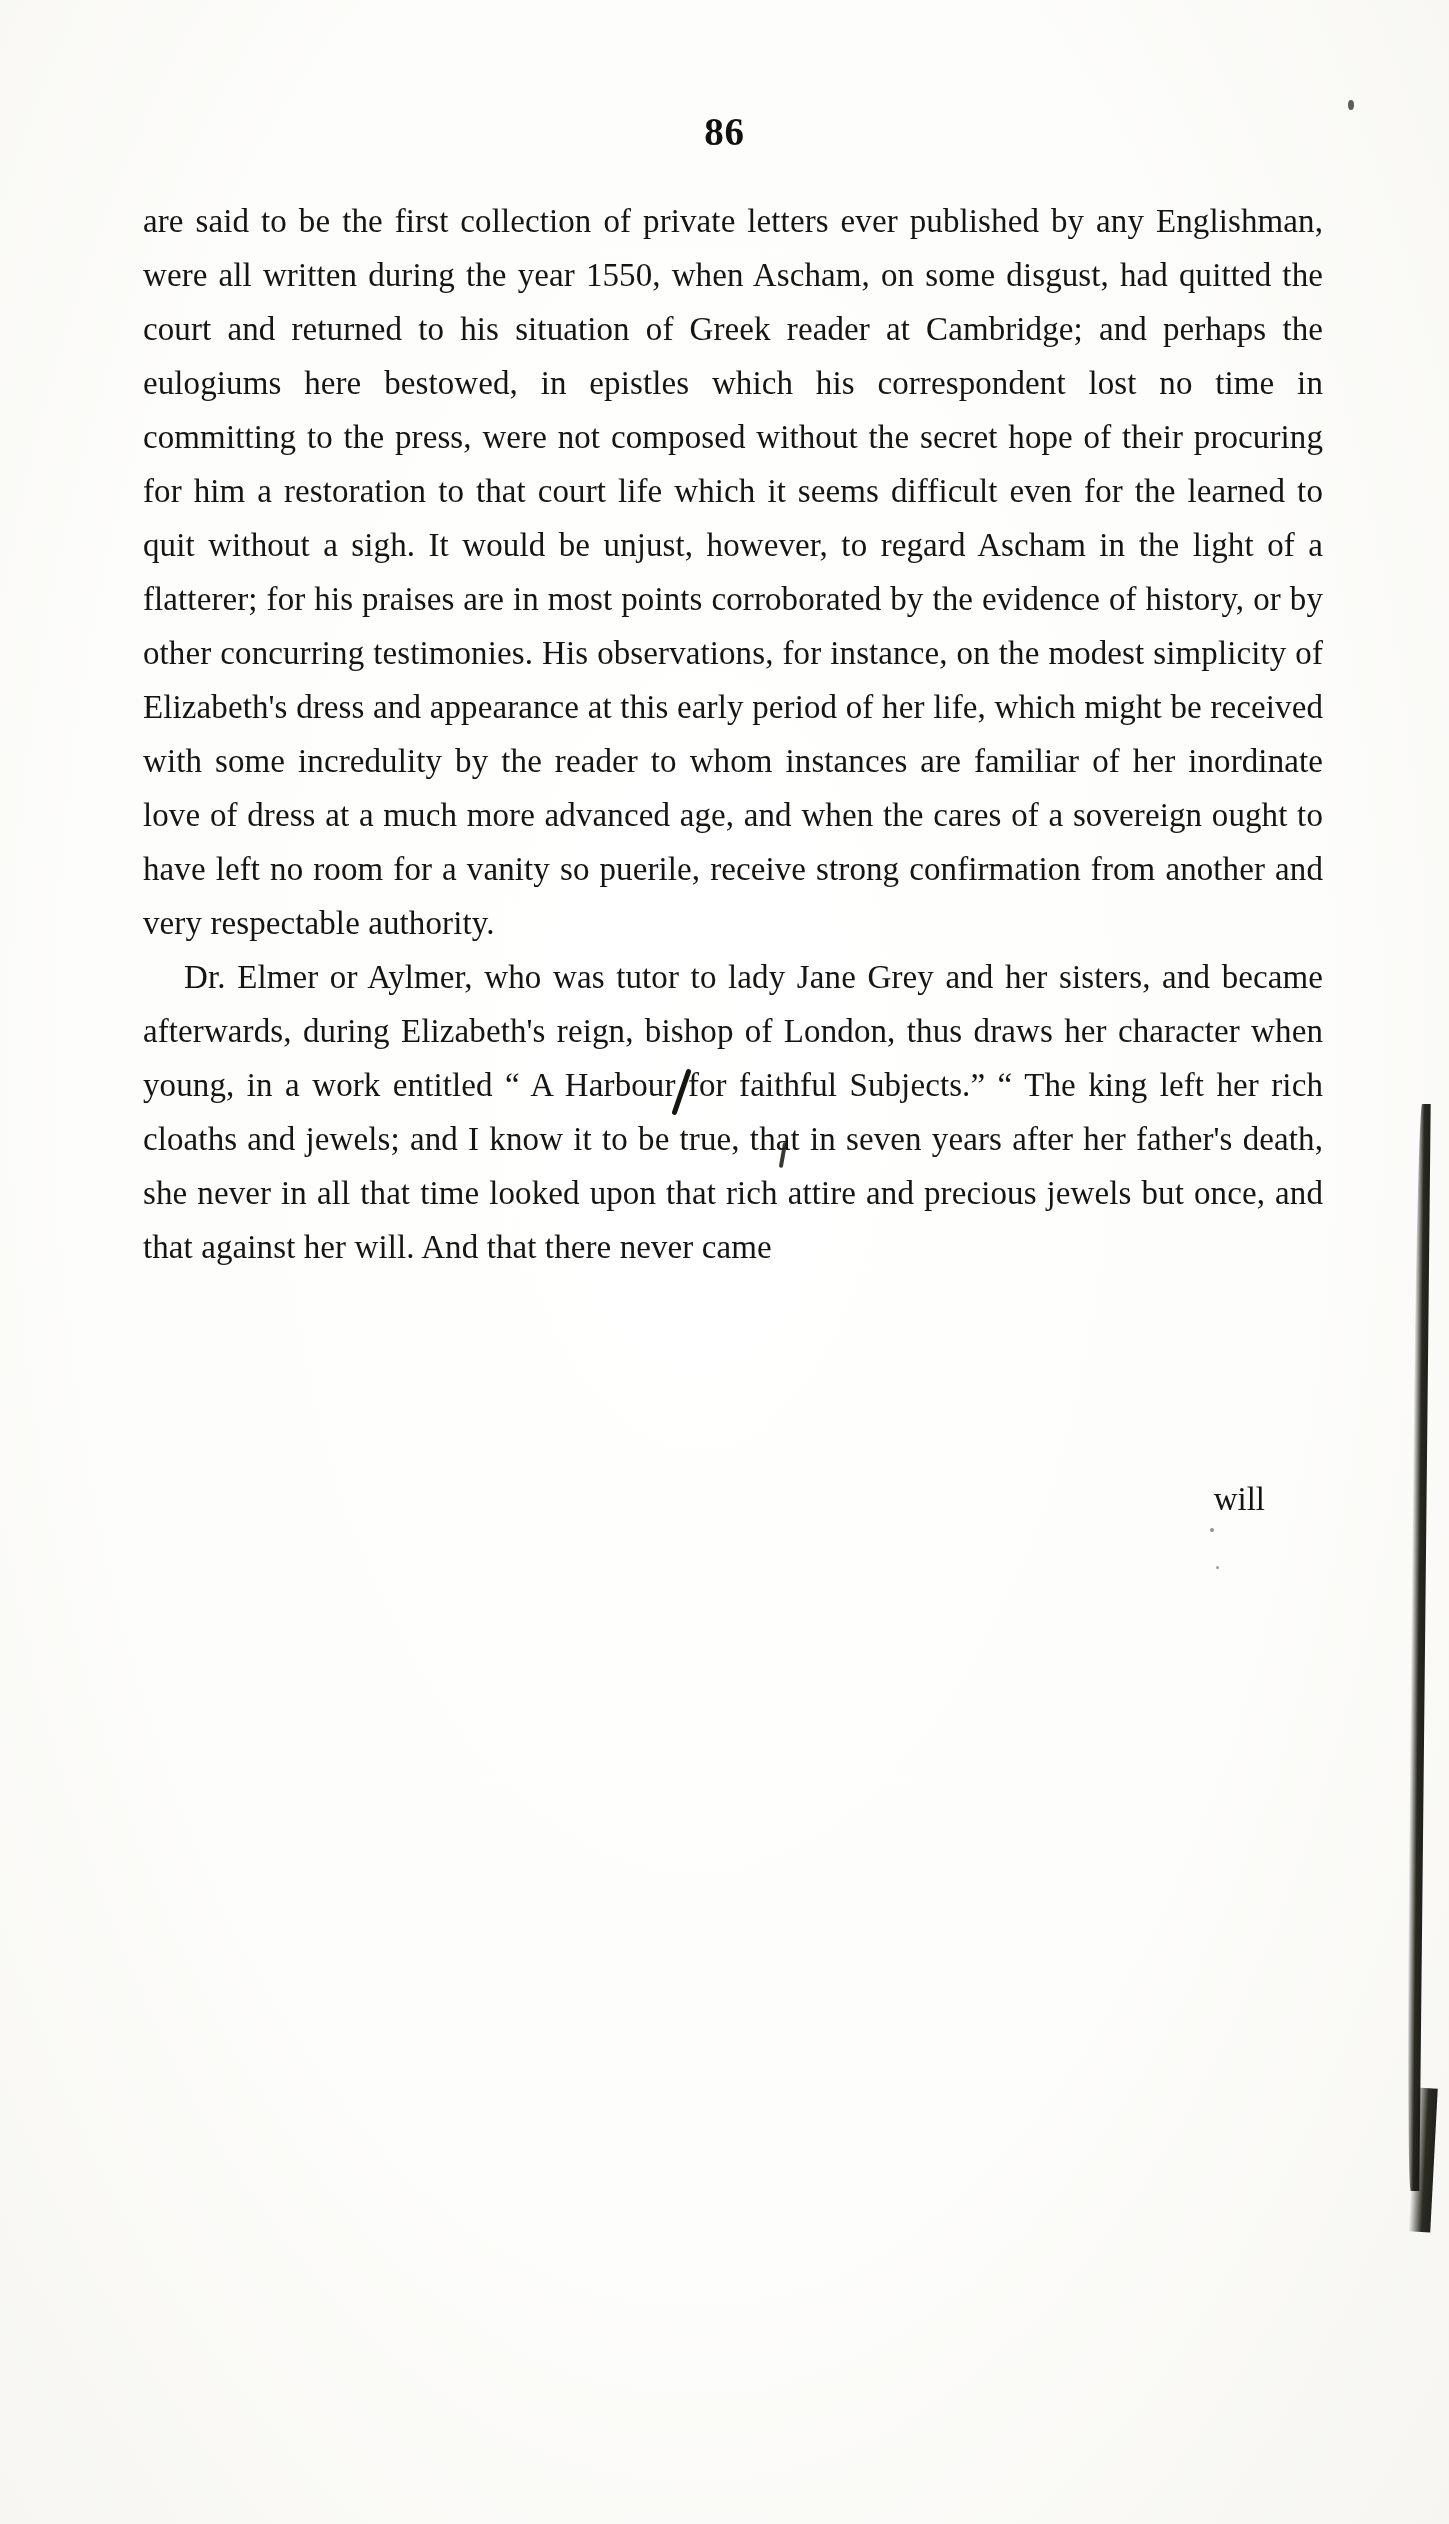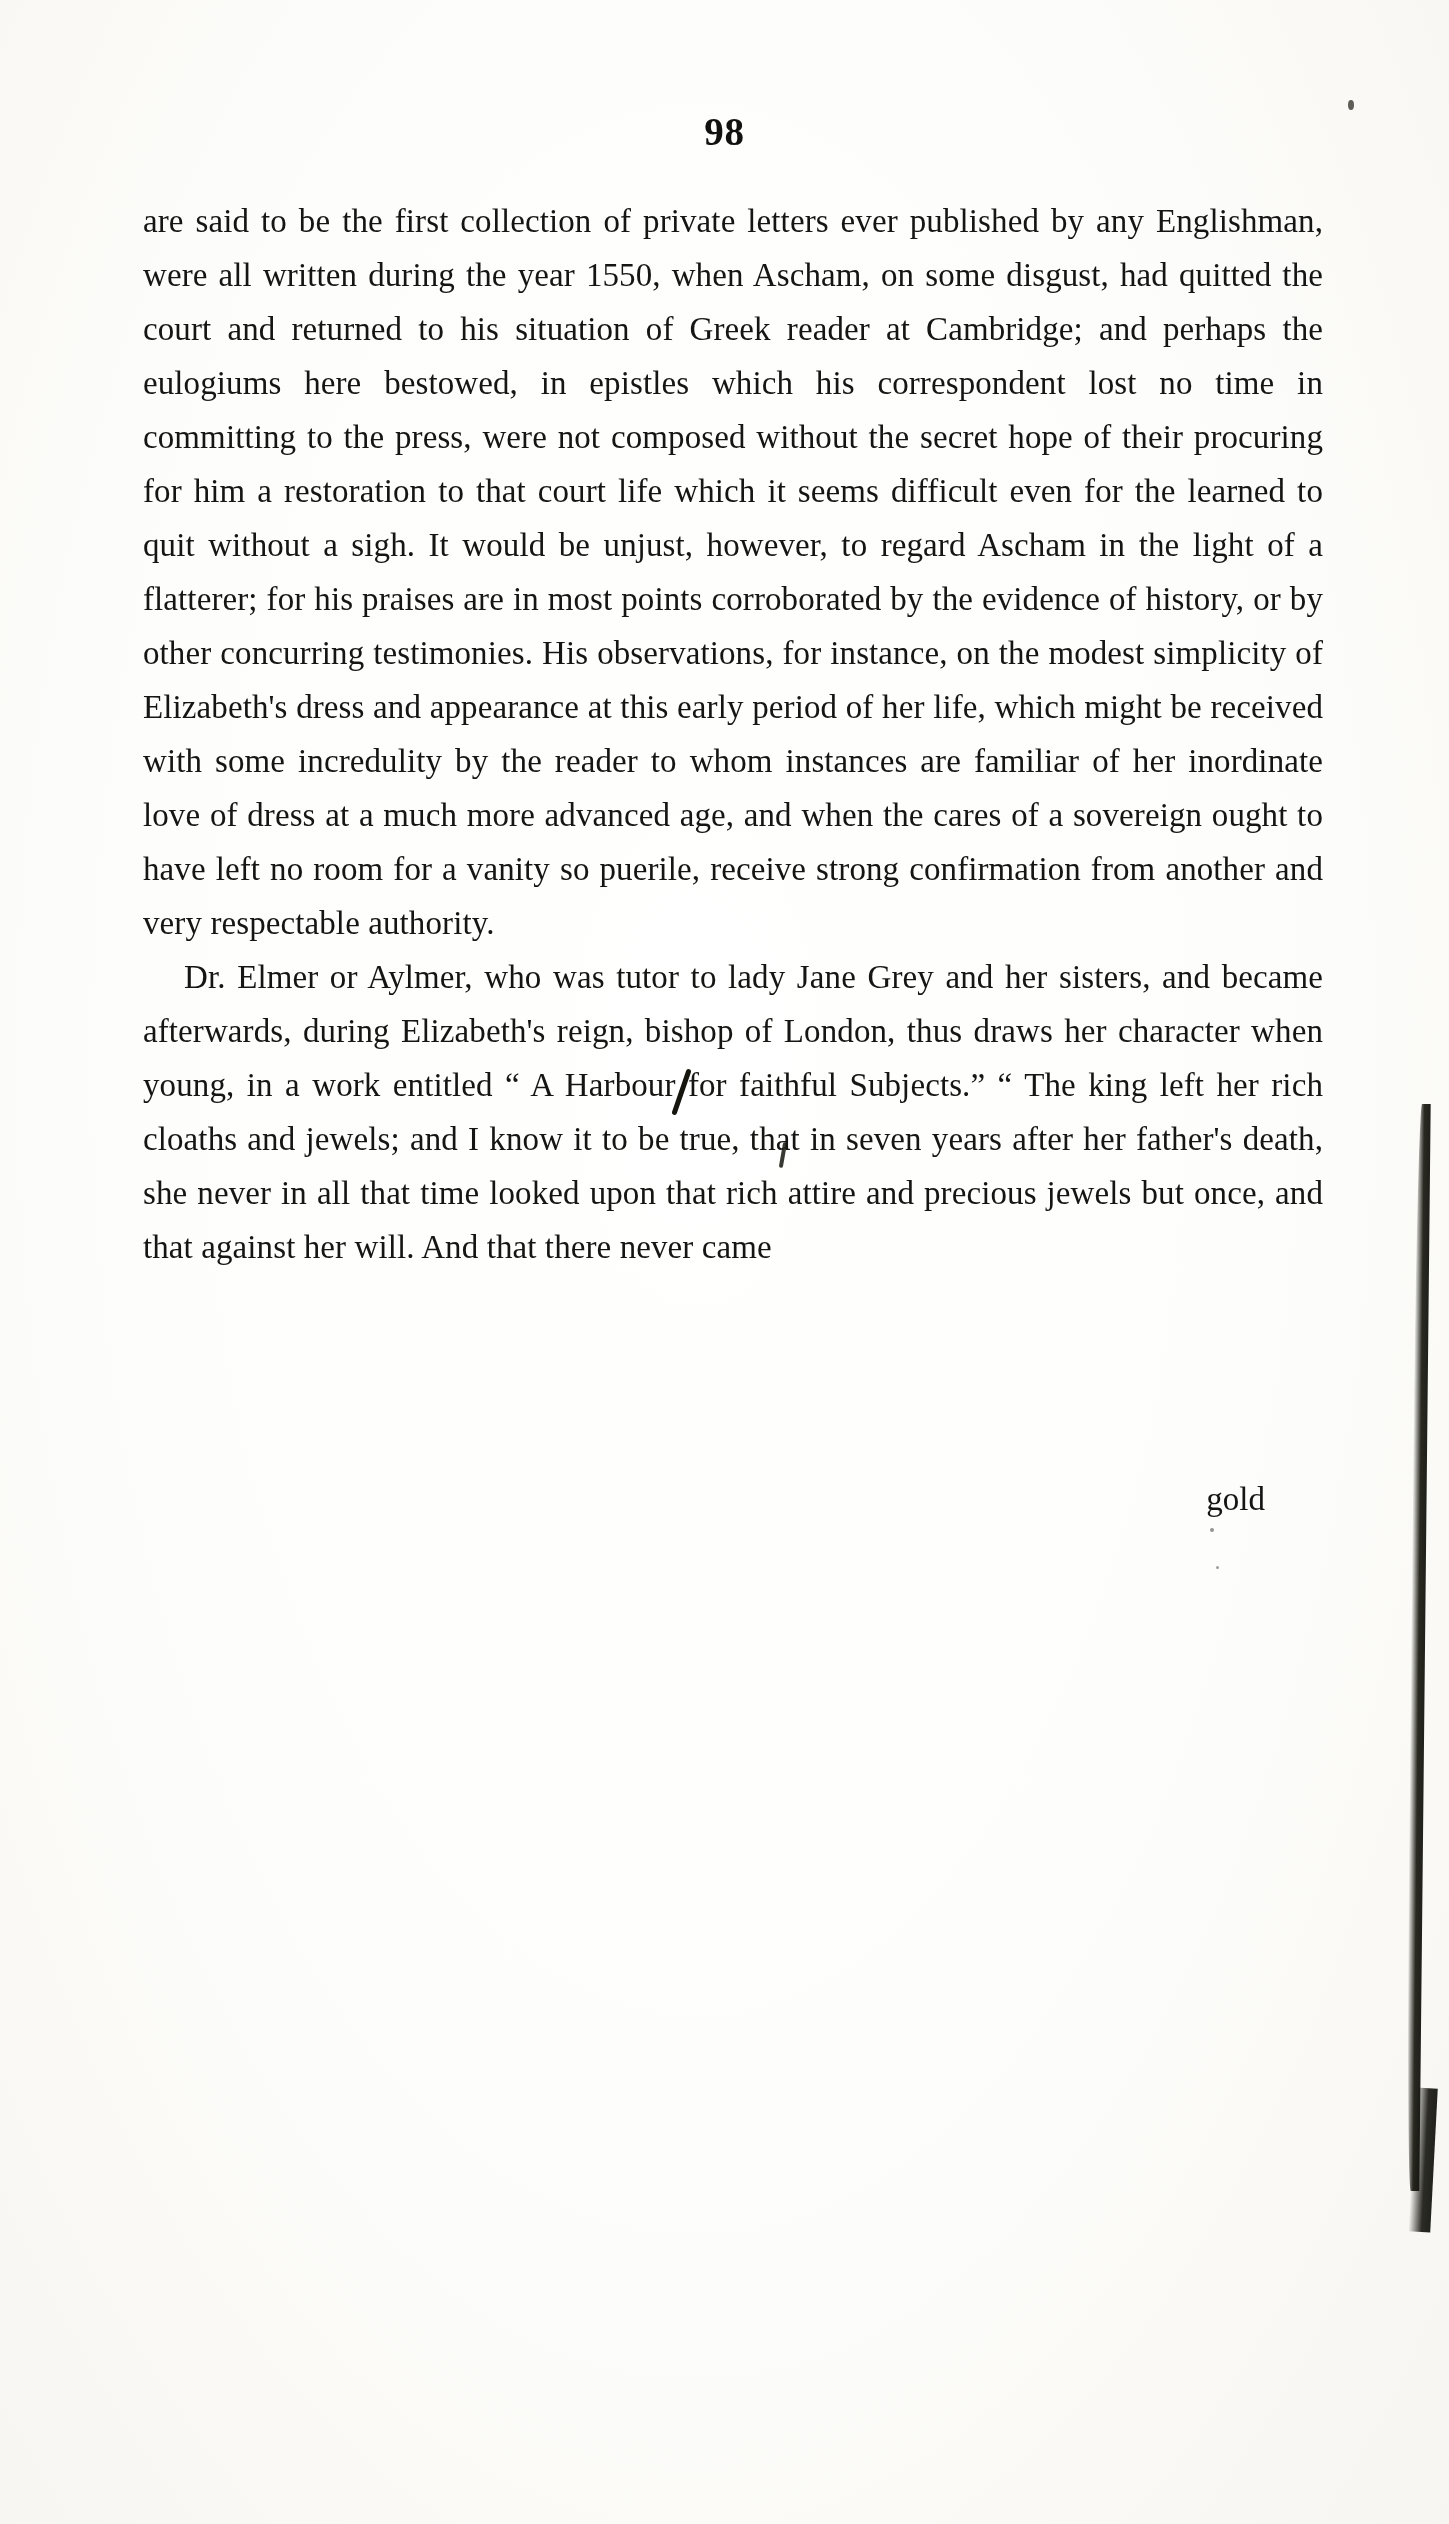--- a/index.html
+++ b/index.html
@@ -138,27 +138,27 @@
     border-radius: 2.5px;
     opacity: .85;
   }
 </style>
 </head>
 <body>
 
 <div class="page">
   <div class="paper-tone"></div>
 
-  <div class="page-number">98</div>
+  <div class="page-number">86</div>
 
   <div class="text-block">
     <p class="para">are said to be the first collection of private letters ever published by any Englishman, were all written during the year 1550, when Ascham, on some disgust, had quitted the court and returned to his situation of Greek reader at Cambridge; and perhaps the eulogiums here bestowed, in epistles which his correspondent lost no time in committing to the press, were not composed without the secret hope of their procuring for him a restoration to that court life which it seems difficult even for the learned to quit without a sigh.  It would be unjust, however, to regard Ascham in the light of a flatterer; for his praises are in most points corroborated by the evidence of history, or by other concurring testimonies. His observations, for instance, on the modest simplicity of Elizabeth's dress and appearance at this early period of her life, which might be received with some incredulity by the reader to whom instances are familiar of her inordinate love of dress at a much more advanced age, and when the cares of a sovereign ought to have left no room for a vanity so puerile, receive strong confirmation from another and very respectable authority.</p>
     <p class="para indent">Dr. Elmer or Aylmer, who was tutor to lady Jane Grey and her sisters, and became afterwards, during Elizabeth's reign, bishop of London, thus draws her character when young, in a work entitled “ A Harbour for faithful Subjects.”  “ The king left her rich cloaths and jewels; and I know it to be true, that in seven years after her father's death, she never in all that time looked upon that rich attire and precious jewels but once, and that against her will.  And that there never came</p>
 
-    <div class="catchword">gold</div>
+    <div class="catchword">will</div>
   </div>
 
   <div class="ink-stroke"></div>
   <div class="ink-stroke2"></div>
 
   <div class="gutter-shadow"></div>
   <div class="gutter-shadow2"></div>
 
   <div class="speck s1"></div>
   <div class="speck s2"></div>

